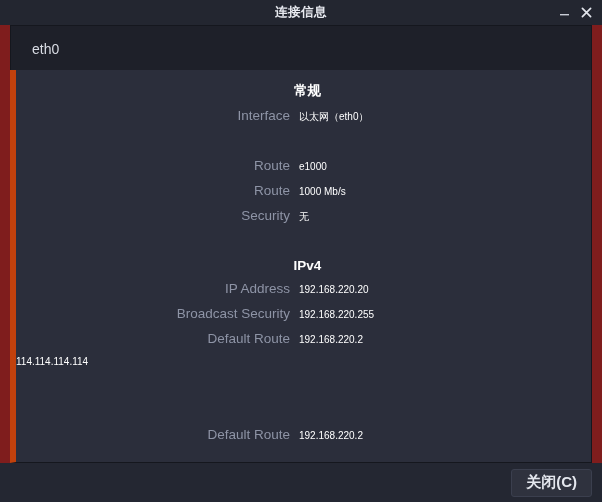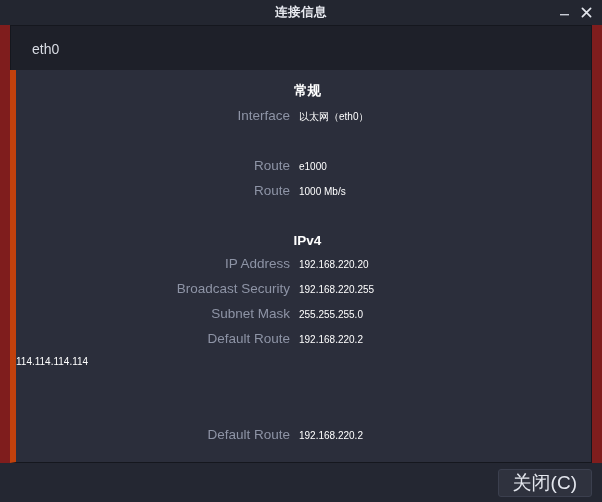--- a/index.html
+++ b/index.html
@@ -172,26 +172,27 @@
     box-sizing: border-box;
   }
   .close-button {
     min-width: 78px;
     height: 28px;
     padding: 0 14px;
     background: #2f323e;
     border: 1px solid #3b3f4e;
     border-radius: 3px;
     color: #e4e7ee;
-    font-size: 19px;
+    font-size: 15px;
     display: flex;
     align-items: center;
     justify-content: center;
     cursor: default;
     box-sizing: border-box;
+    font-weight: bold;
   }
 </style>
 </head>
 <body>
 
 <div class="window">
 
   <div class="titlebar">
     <div class="titlebar-title">连接信息</div>
     <div class="window-controls">
@@ -227,37 +228,37 @@
         <div class="row">
         </div>
         <div class="row">
           <div class="row-label">Route</div>
           <div class="row-value">e1000</div>
         </div>
         <div class="row">
           <div class="row-label">Route</div>
           <div class="row-value">1000 Mb/s</div>
         </div>
+        <div class="row">
+          <div class="row-label">Security</div>
+          <div class="row-value">无</div>
+        </div>
       </div>
 
       <div class="section">
         <div class="section-heading">IPv4</div>
         <div class="row">
           <div class="row-label">IP Address</div>
           <div class="row-value">192.168.220.20</div>
         </div>
         <div class="row">
           <div class="row-label">Broadcast Security</div>
           <div class="row-value">192.168.220.255</div>
         </div>
         <div class="row">
-          <div class="row-label">Subnet Mask</div>
-          <div class="row-value">255.255.255.0</div>
-        </div>
-        <div class="row">
           <div class="row-label">Default Route</div>
           <div class="row-value">192.168.220.2</div>
         </div>
         <div class="row">
           <div class="row-value">114.114.114.114</div>
         </div>
       </div>
 
       <div class="section">
         <div class="section-heading blank"></div>

